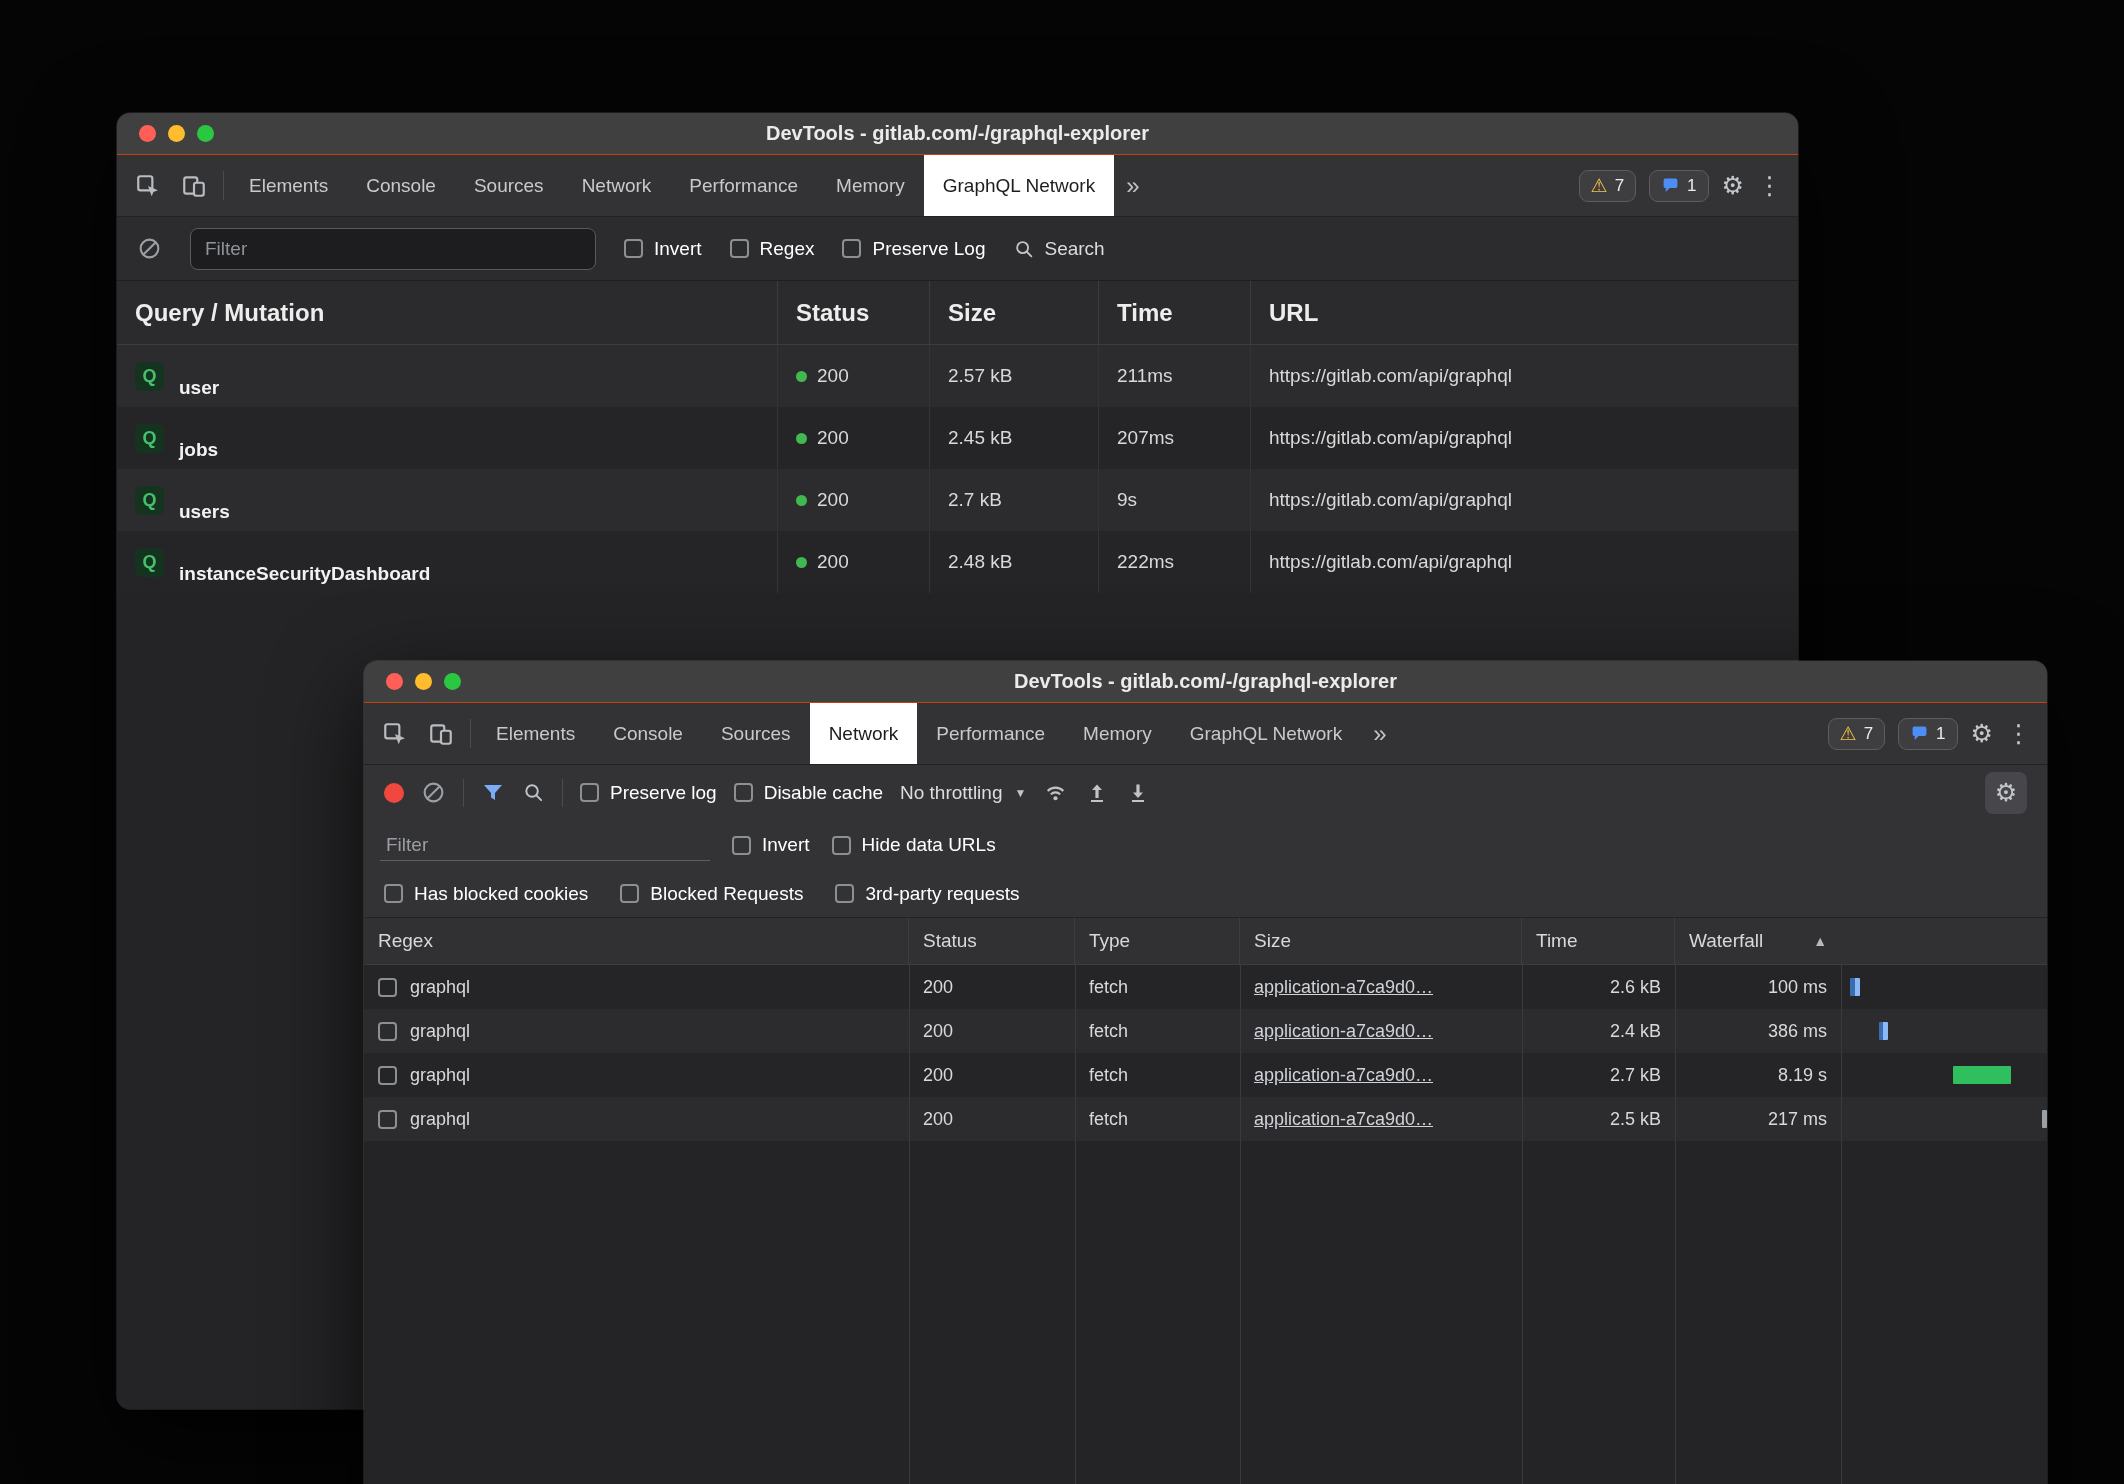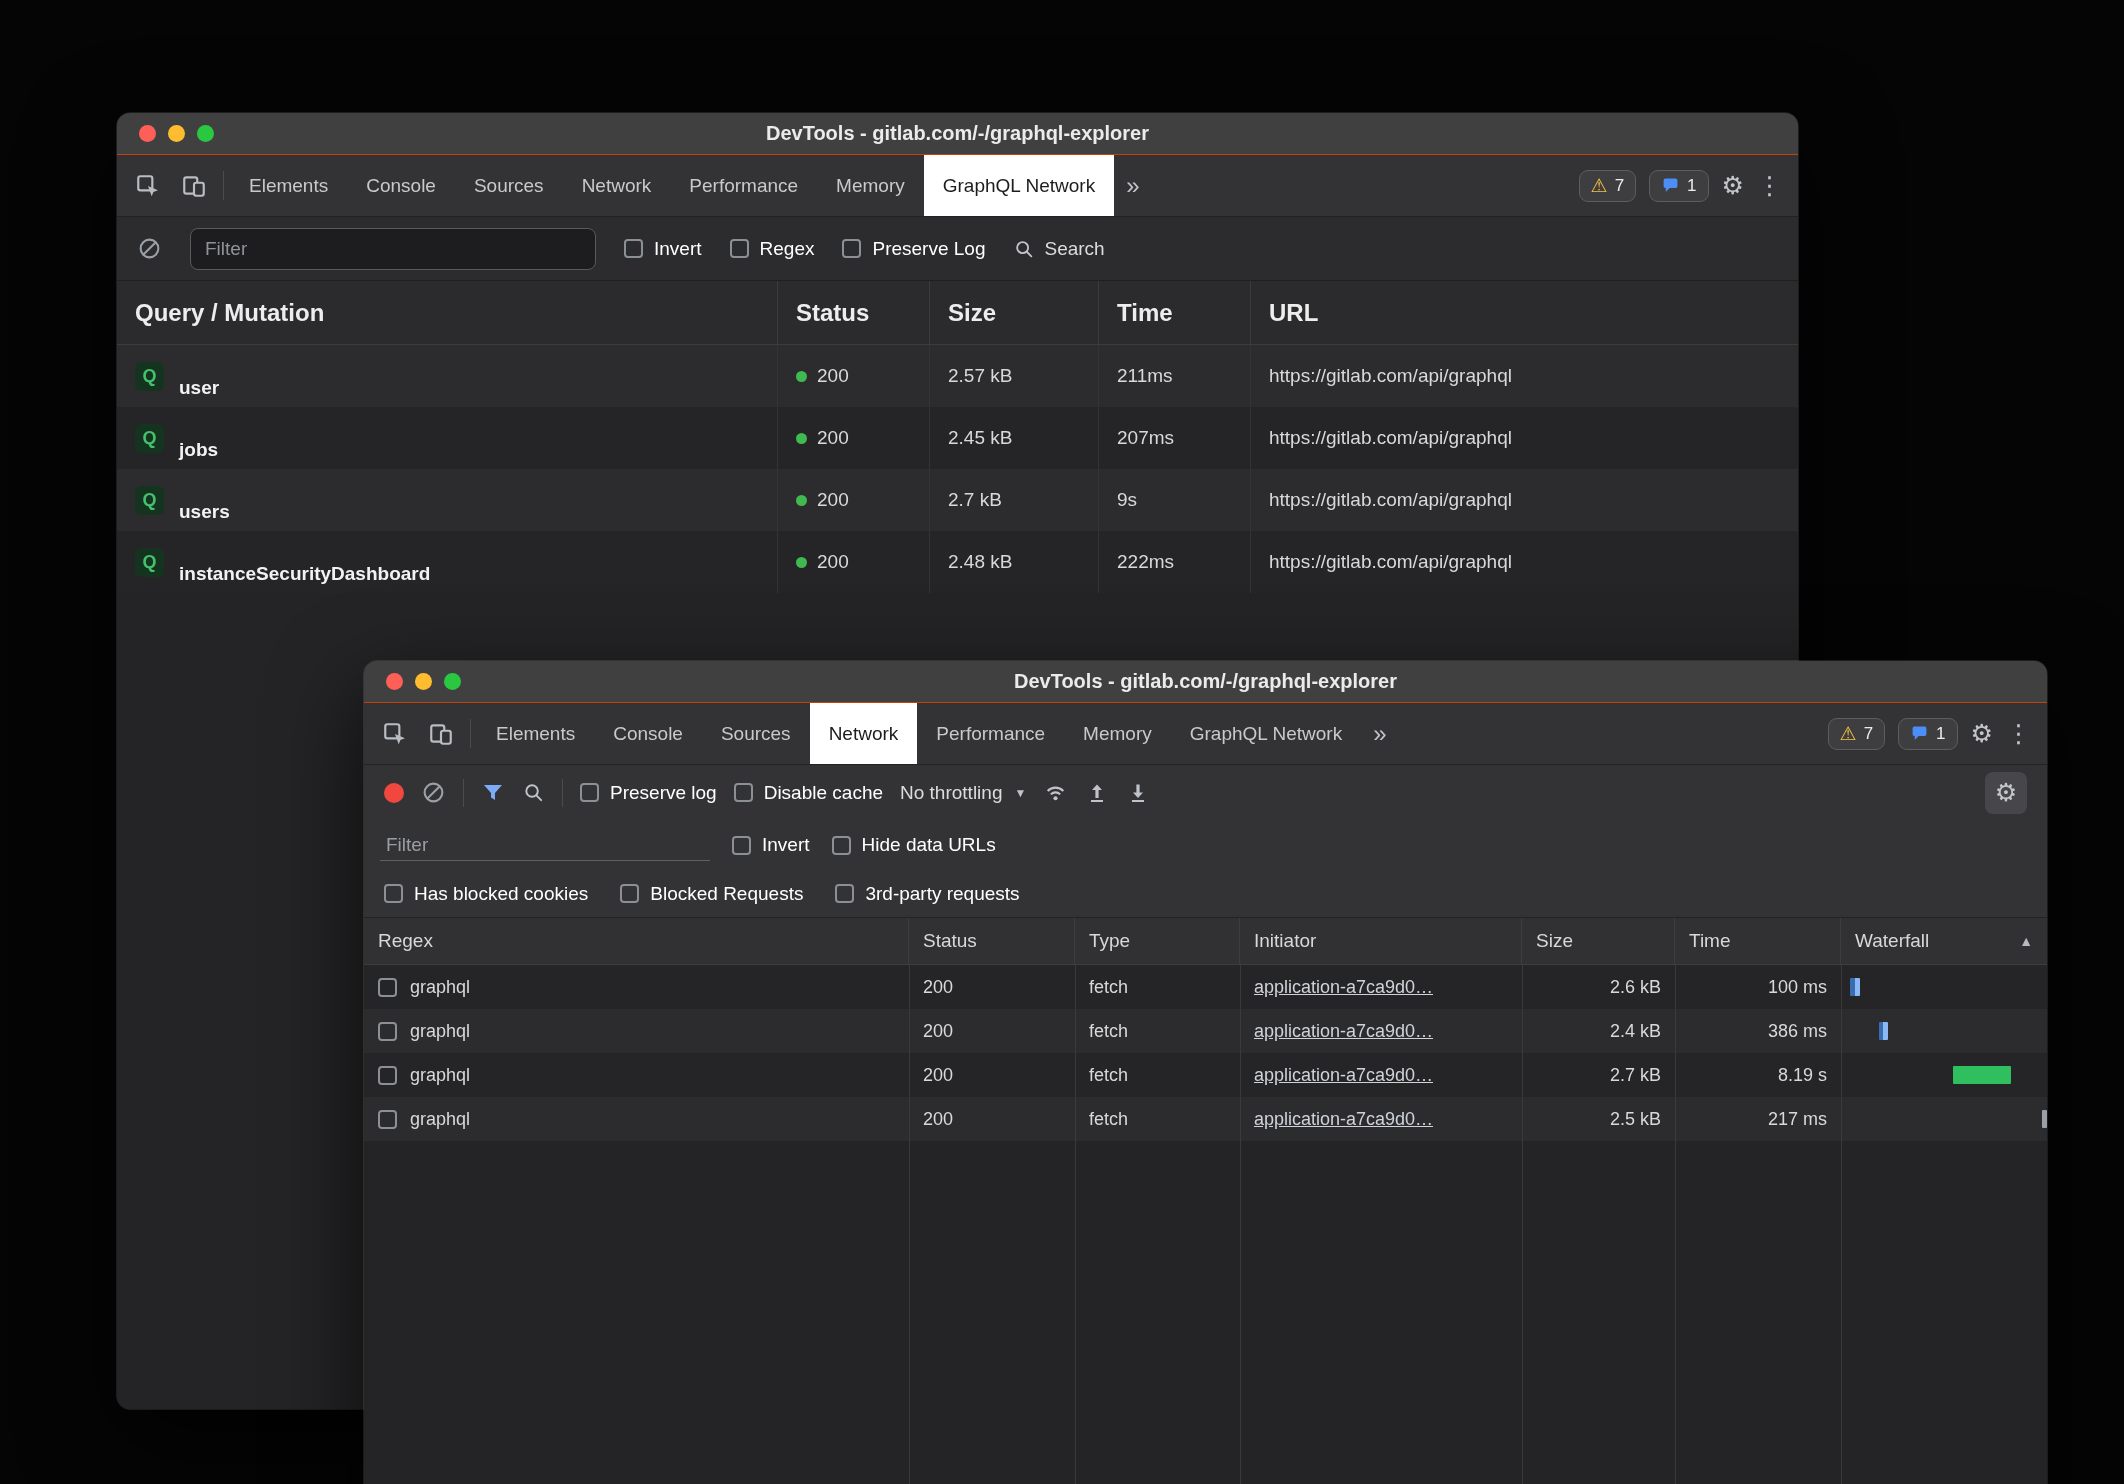--- a/index.html
+++ b/index.html
@@ -414,21 +414,20 @@
     <div class="cbrow">
       <span class="cb"></span>
       <span class="cb-label">3rd-party requests</span>
     </div>
   </div>
 
   <div class="fw-header">
     <div class="hcell">Regex</div>
     <div class="hcell">Status</div>
     <div class="hcell">Type</div>
-    <div class="hcell">Initiator</div>
     <div class="hcell">Size</div>
     <div class="hcell">Time</div>
     <div class="hcell">
       <span>Waterfall</span>
       <span class="sort-ic">▲</span>
     </div>
   </div>
 
   <div class="fw-body">
     <div class="fw-row">

